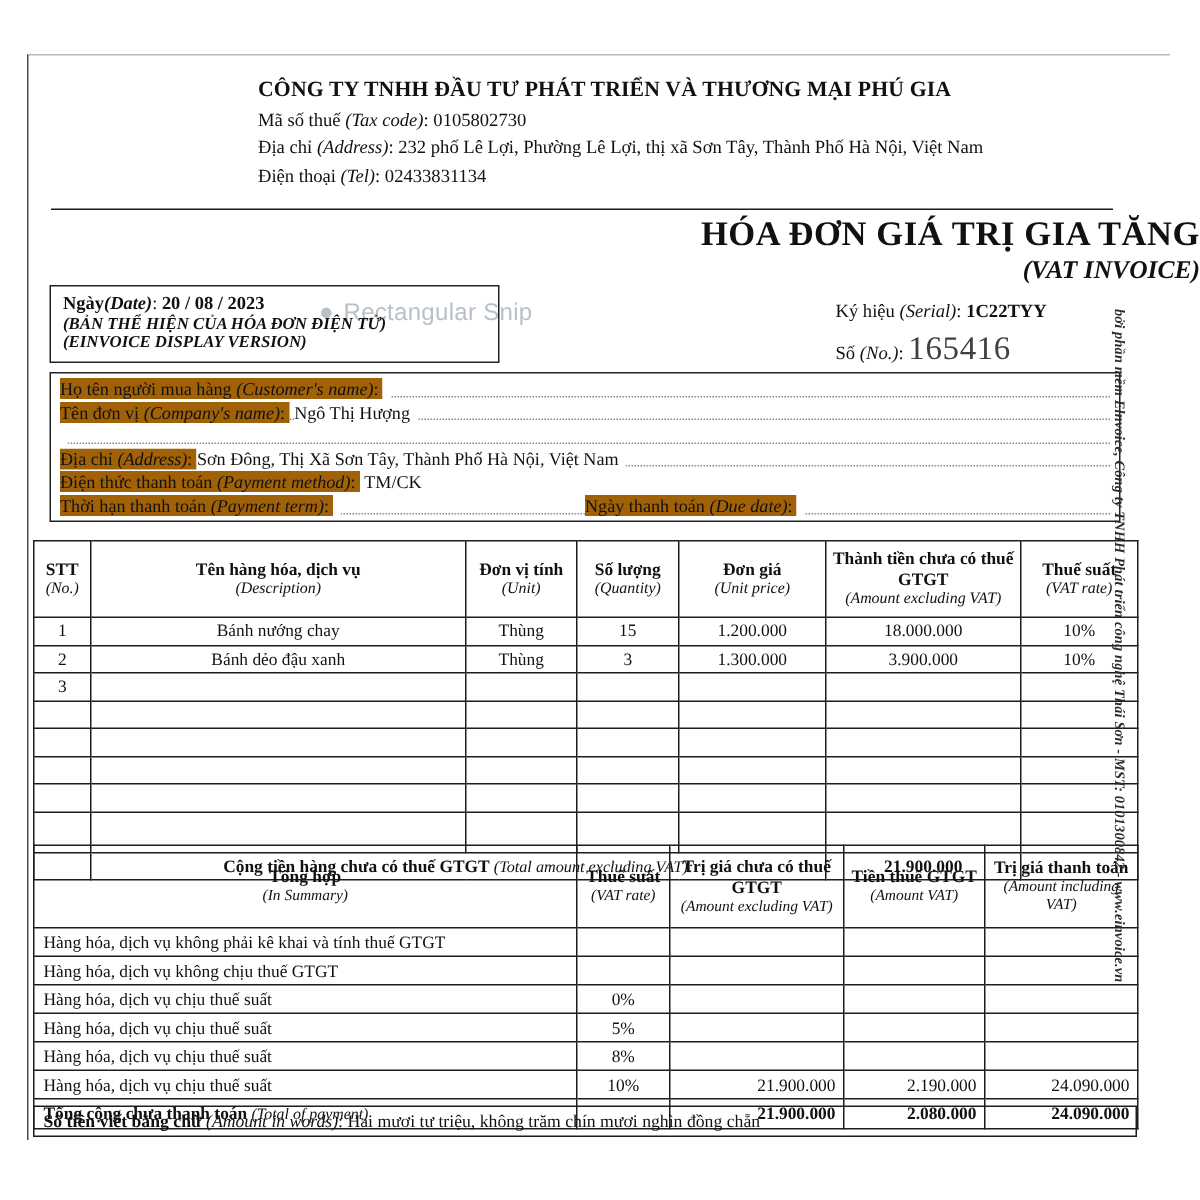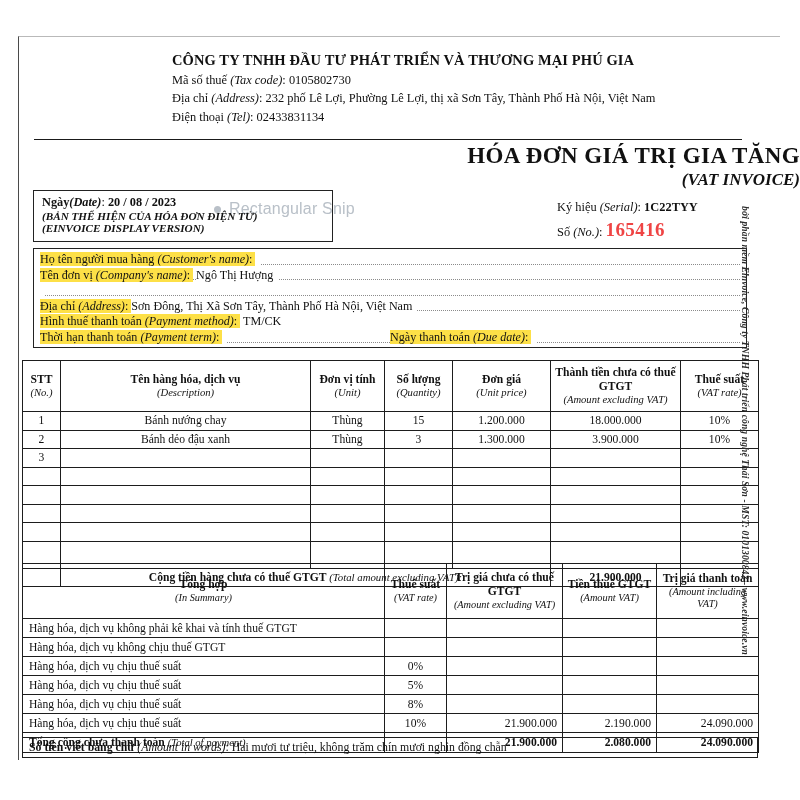--- a/index.html
+++ b/index.html
@@ -63,21 +63,21 @@
   }
   .datebox .d1{font-size:12.3px;}
   .datebox .d2,.datebox .d3{font-size:11.2px;font-style:italic;font-weight:bold;}
 
   
   .serial{
     position:absolute;left:557px;top:200px;width:230px;
   }
   .serial .s1{font-size:12.4px;}
   .serial .s2{font-size:12.4px;margin-top:4px;}
-  .serial .num{color:#ef4444;font-size:19px;font-weight:bold;letter-spacing:.4px;}
+  .serial .num{color:#404040;font-size:22px;font-weight:normal;letter-spacing:.4px;}
 
   
   .watermark{
     position:absolute;left:214px;top:200px;
     font-family:"Liberation Sans","DejaVu Sans",sans-serif;
     font-size:16px;color:#b9c0c8;letter-spacing:.2px;
     white-space:nowrap;
   }
   .watermark .dot{
     display:inline-block;width:7px;height:7px;border-radius:50%;
@@ -87,21 +87,21 @@
   
   .buyer{
     position:absolute;left:33px;top:248px;width:714px;height:100px;
     border:1.3px solid #222;box-sizing:border-box;
     padding:3px 6px 0 6px;
   }
   .brow{
     position:relative;font-size:12.1px;height:15.6px;line-height:15.6px;
     white-space:nowrap;overflow:hidden;
   }
-  .brow .lbl{position:relative;z-index:2;background:#fde047;padding-right:3px;}
+  .brow .lbl{position:relative;z-index:2;background:#a16207;padding-right:3px;}
   .brow .val{position:relative;z-index:2;background:#fff;padding-right:5px;}
   .dots{
     position:absolute;left:0;right:0;bottom:3px;
     border-bottom:1px dotted #8b8b8b;z-index:1;
   }
   .brow2{display:flex;}
   .brow2 .half{position:relative;flex:1;overflow:hidden;}
 
   
   table{border-collapse:collapse;}
@@ -236,21 +236,21 @@
     </div>
     <div class="brow">
       <span class="dots"></span>
       <span class="val"></span>
     </div>
     <div class="brow">
       <span class="dots"></span>
       <span class="lbl"><span>Địa chỉ</span> <span class="en">(Address)</span>:</span><span class="val">Sơn Đông, Thị Xã Sơn Tây, Thành Phố Hà Nội, Việt Nam</span>
     </div>
     <div class="brow">
-      <span class="lbl"><span>Hình thuế thanh toán</span> <span class="en">(Payment method)</span>:</span> <span class="val">TM/CK</span>
+      <span class="lbl"><span>Điện thức thanh toán</span> <span class="en">(Payment method)</span>:</span> <span class="val">TM/CK</span>
     </div>
     <div class="brow brow2">
       <span class="half">
         <span class="dots"></span>
         <span class="lbl"><span>Thời hạn thanh toán</span> <span class="en">(Payment term)</span>:</span><span class="val"></span>
       </span>
       <span class="half">
         <span class="dots"></span>
         <span class="lbl"><span>Ngày thanh toán</span> <span class="en">(Due date)</span>:</span><span class="val"></span>
       </span>

